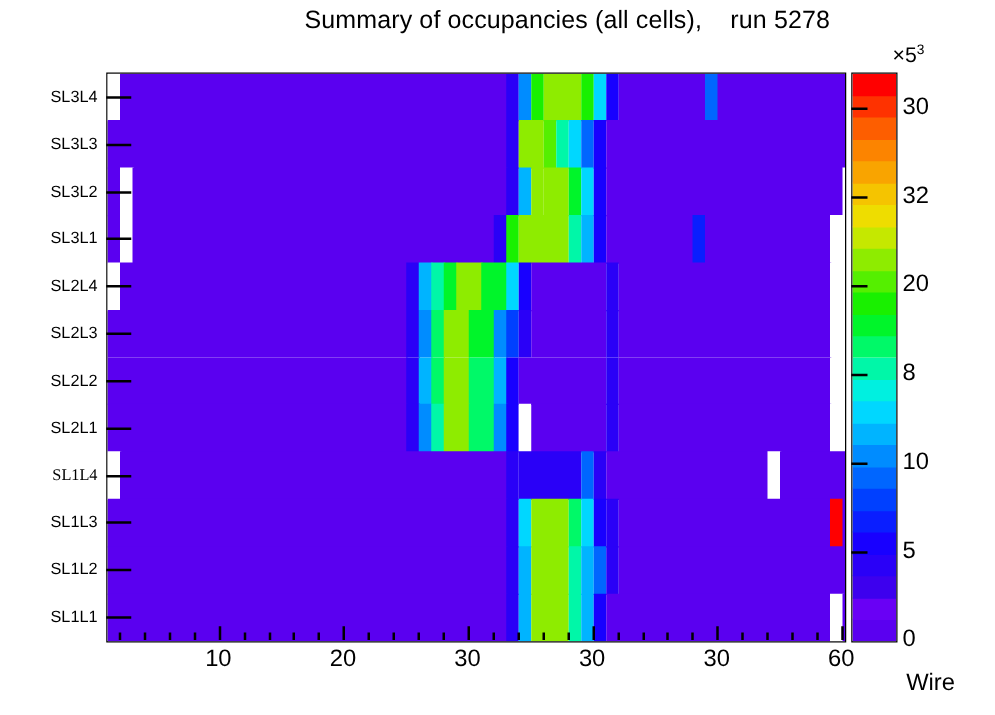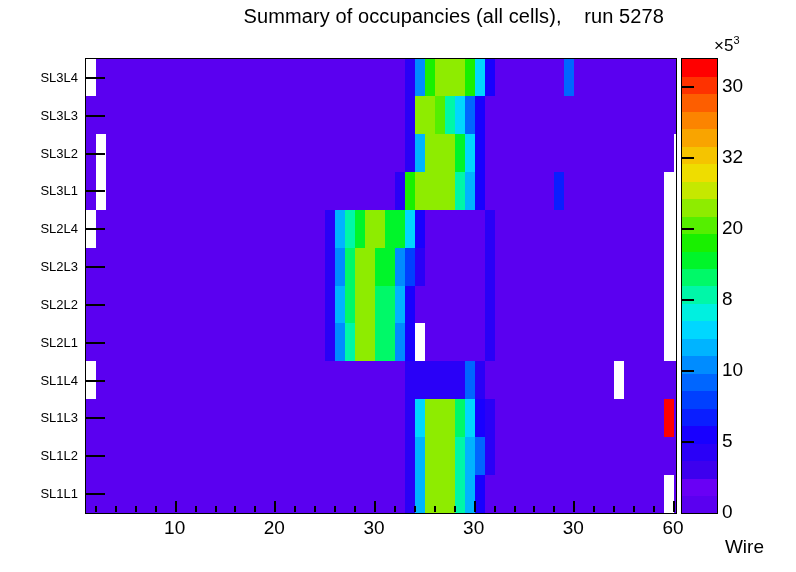--- a/index.html
+++ b/index.html
@@ -233,21 +233,21 @@
       <div class="ylabel" style="left: 0px; width: 78px; top: 190.417px;">SL3L1</div>
       <div class="tick" style="left: 85px; top: 190px; width: 20px; height: 2px;"></div>
       <div class="ylabel" style="left: 0px; width: 78px; top: 228.25px;">SL2L4</div>
       <div class="tick" style="left: 85px; top: 228px; width: 20px; height: 2px;"></div>
       <div class="ylabel" style="left: 0px; width: 78px; top: 266.083px;">SL2L3</div>
       <div class="tick" style="left: 85px; top: 266px; width: 20px; height: 2px;"></div>
       <div class="ylabel" style="left: 0px; width: 78px; top: 303.917px;">SL2L2</div>
       <div class="tick" style="left: 85px; top: 304px; width: 20px; height: 2px;"></div>
       <div class="ylabel" style="left: 0px; width: 78px; top: 341.75px;">SL2L1</div>
       <div class="tick" style="left: 85px; top: 342px; width: 20px; height: 2px;"></div>
-      <div class="ylabel" style="left: 0px; width: 78px; top: 379.583px;">SL1L4</div>
+      <div class="ylabel" style="left: 0px; width: 78px; top: 379.583px; font-family: Liberation Serif, serif;">SL1L4</div>
       <div class="tick" style="left: 85px; top: 380px; width: 20px; height: 2px;"></div>
       <div class="ylabel" style="left: 0px; width: 78px; top: 417.417px;">SL1L3</div>
       <div class="tick" style="left: 85px; top: 417px; width: 20px; height: 2px;"></div>
       <div class="ylabel" style="left: 0px; width: 78px; top: 455.25px;">SL1L2</div>
       <div class="tick" style="left: 85px; top: 455px; width: 20px; height: 2px;"></div>
       <div class="ylabel" style="left: 0px; width: 78px; top: 493.083px;">SL1L1</div>
       <div class="tick" style="left: 85px; top: 493px; width: 20px; height: 2px;"></div>
     </div>
   <div id="axis-x">
       <div class="tick" style="left: 95px; width: 2px; height: 6px; top: 506px;"></div>

